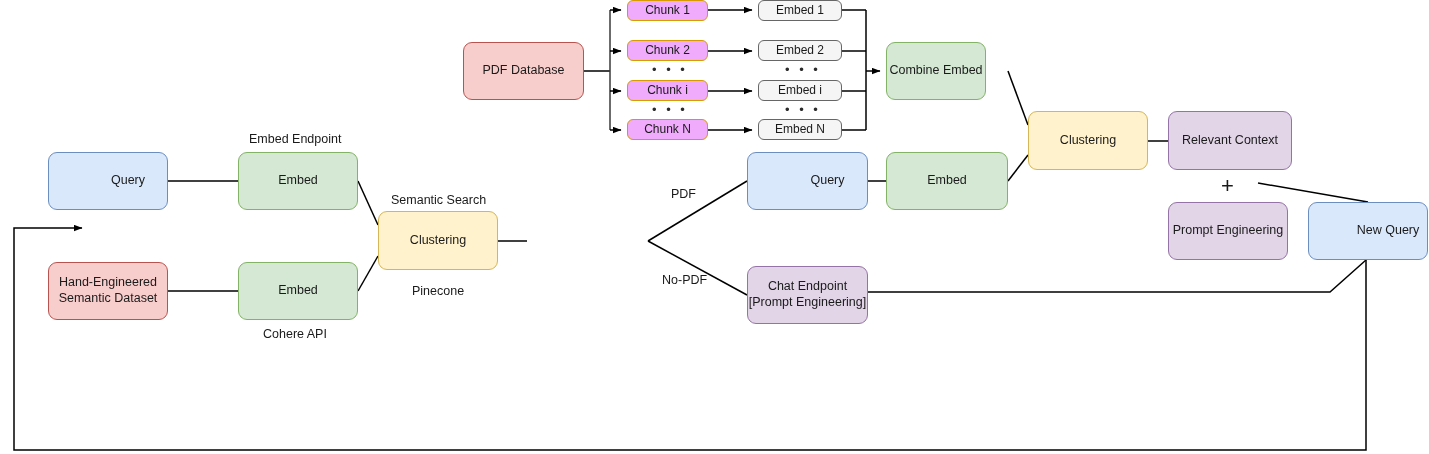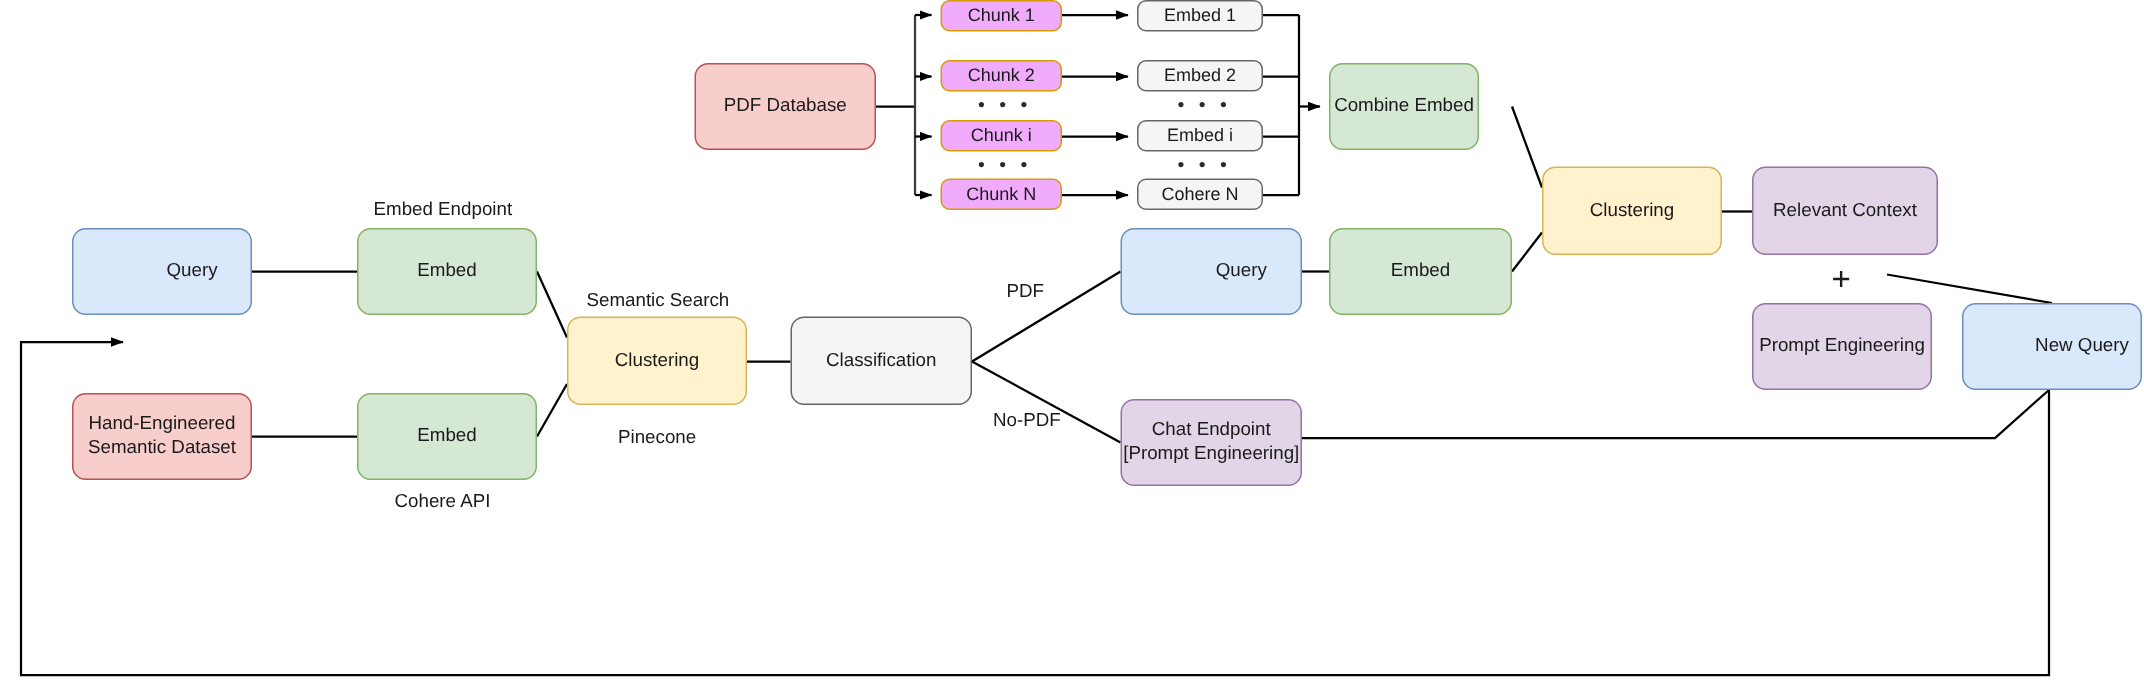--- a/index.html
+++ b/index.html
@@ -95,23 +95,20 @@
   </div>
 
   <div class="node c-green" style="left:238px;top:262px;width:120px;height:58px;">
     <span>Embed</span>
   </div>
 
   <div class="node c-cream" style="left:378px;top:211px;width:120px;height:59px;">
     <span>Clustering</span>
   </div>
 
-  <div class="node c-grey" style="left:527px;top:211px;width:121px;height:59px;">
-    <span>Classification</span>
-  </div>
 
   <div class="node c-red" style="left:463px;top:42px;width:121px;height:58px;">
     <span>PDF Database</span>
   </div>
 
   <div class="node small c-yellow" style="left:627px;top:0px;width:81px;height:21px;">
     <span>Chunk 1</span>
   </div>
   <div class="node small c-yellow" style="left:627px;top:40px;width:81px;height:21px;">
     <span>Chunk 2</span>
@@ -126,21 +123,21 @@
   <div class="node small c-grey" style="left:758px;top:0px;width:84px;height:21px;">
     <span>Embed 1</span>
   </div>
   <div class="node small c-grey" style="left:758px;top:40px;width:84px;height:21px;">
     <span>Embed 2</span>
   </div>
   <div class="node small c-grey" style="left:758px;top:80px;width:84px;height:21px;">
     <span>Embed i</span>
   </div>
   <div class="node small c-grey" style="left:758px;top:119px;width:84px;height:21px;">
-    <span>Cohere N</span>
+    <span>Embed N</span>
   </div>
 
   <div class="dots" style="left:652px;top:62px;">• • •</div>
   <div class="dots" style="left:652px;top:102px;">• • •</div>
   <div class="dots" style="left:785px;top:62px;">• • •</div>
   <div class="dots" style="left:785px;top:102px;">• • •</div>
 
   <div class="node c-green" style="left:886px;top:42px;width:100px;height:58px;">
     <span>Combine Embed</span>
   </div>

